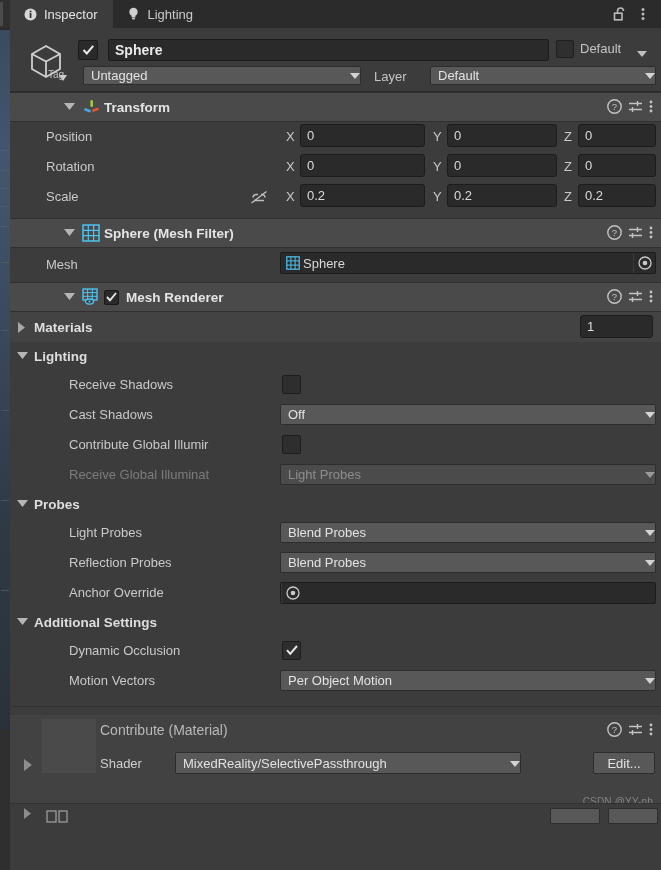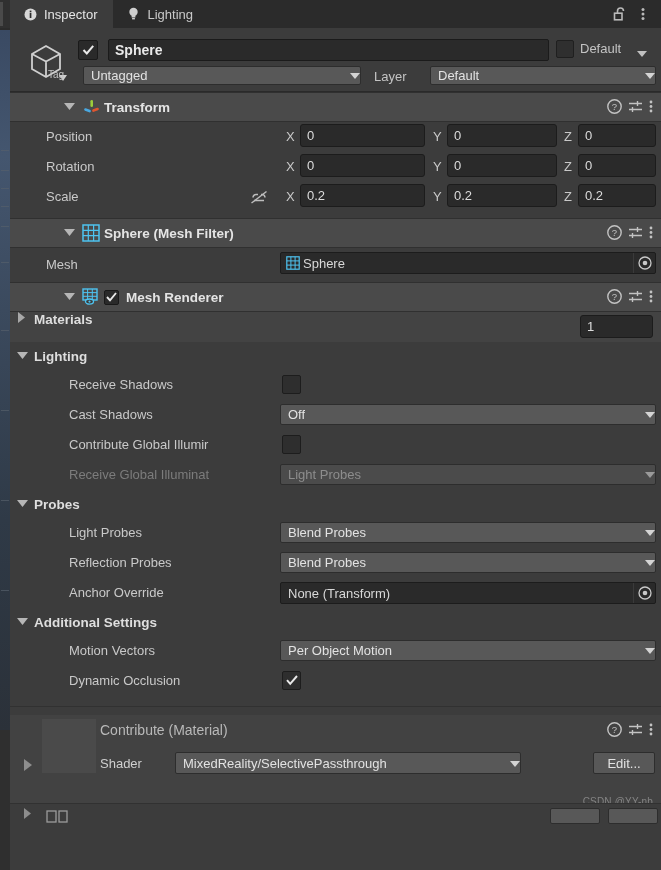--- a/index.html
+++ b/index.html
@@ -124,21 +124,21 @@
   .objfield .ofpick {
     width:22px; height:20px; display:flex; align-items:center; justify-content:center;
     border-left:1px solid #3a3a3a;
   }
 
   
   .grp { position:relative; height:28px; display:flex; align-items:center; }
   .grp-tri { width:24px; display:flex; align-items:center; justify-content:center; }
   .grp-txt { font-size:13.5px; font-weight:700; color:#dedede; }
 
-  .materials-row { position:relative; height:30px; background:#434343; display:flex; align-items:flex-start; }
+  .materials-row { position:relative; height:30px; background:#434343; display:flex; align-items:center; }
   .materials-cnt {
     position:absolute; right:8px; top:3px; width:73px; height:23px;
     background:#2a2a2a; border:1px solid #1c1c1c; border-radius:3px;
     display:flex; align-items:center; padding-left:6px; color:#dcdcdc; font-size:13px;
   }
 
   .cbox {
     position:absolute; width:19px; height:19px; top:5px;
     background:#2e2e2e; border:1px solid #1d1d1d; border-radius:2px;
     display:flex; align-items:center; justify-content:center;
@@ -566,57 +566,56 @@
           <span class="dd-txt">Blend Probes</span>
           <span><svg width="10" height="7" viewBox="0 0 10 7">
                 <path d="M0 0 L10 0 L5 6 Z" fill="#d4d4d4"></path>
               </svg></span>
         </span>
       </div>
 
       <div class="row">
         <span class="row-lbl indent">Anchor Override</span>
         <span class="objfield" style="left:270px;top:4px;width:376px">
-          <span class="oftxt" style="padding-left:7px">None (Transform)</span>
           <span class="ofpick">
             <svg width="14" height="14" viewBox="0 0 14 14">
                 <circle cx="7" cy="7" r="6" fill="none" stroke="#c9c9c9" stroke-width="1.3"></circle>
                 <circle cx="7" cy="7" r="2.3" fill="#c9c9c9"></circle>
               </svg>
           </span>
         </span>
       </div>
 
       <div class="grp">
         <span class="grp-tri">
           <svg width="11" height="8" viewBox="0 0 11 8">
               <path d="M0 0 L11 0 L5.5 7 Z" fill="#b6b6b6"></path>
             </svg>
         </span>
         <span class="grp-txt">Additional Settings</span>
+      </div>
+
+      <div class="row">
+        <span class="row-lbl indent">Dynamic Occlusion</span>
+        <span class="cbox" style="left:272px">
+          <svg width="12" height="11" viewBox="0 0 12 11">
+              <path d="M1 5.2 L4.2 8.8 L11 1" fill="none" stroke="#e9e9e9" stroke-width="2"></path>
+            </svg>
+        </span>
       </div>
 
       <div class="row">
         <span class="row-lbl indent">Motion Vectors</span>
         <span class="dd tall" style="position:absolute;left:270px;top:4px;width:376px">
           <span class="dd-txt">Per Object Motion</span>
           <span><svg width="10" height="7" viewBox="0 0 10 7">
                 <path d="M0 0 L10 0 L5 6 Z" fill="#d4d4d4"></path>
               </svg></span>
         </span>
       </div>
-
-      <div class="row">
-        <span class="row-lbl indent">Dynamic Occlusion</span>
-        <span class="cbox" style="left:272px">
-          <svg width="12" height="11" viewBox="0 0 12 11">
-              <path d="M1 5.2 L4.2 8.8 L11 1" fill="none" stroke="#e9e9e9" stroke-width="2"></path>
-            </svg>
-        </span>
-      </div>
       <div style="height:10px"></div>
     </div>
 
     <div class="mat-sep"></div>
     <div class="mat-block" style="height:110px">
       <div class="mat-tri">
         <svg width="9" height="12" viewBox="0 0 9 12">
             <path d="M0 0 L0 12 L8 6 Z" fill="#8d8d8d"></path>
           </svg>
       </div>

